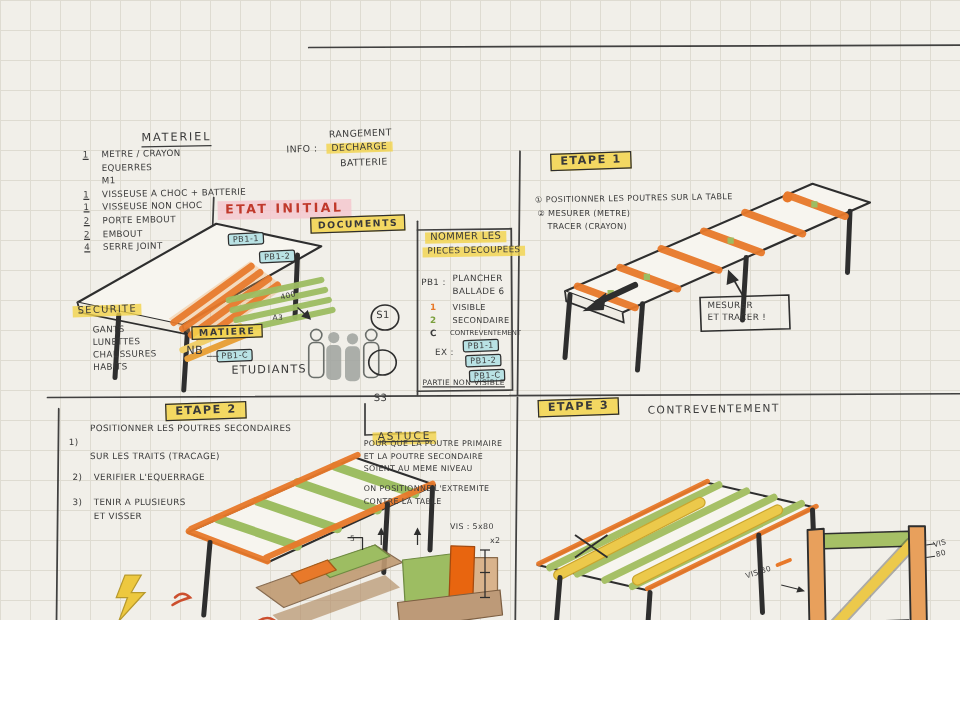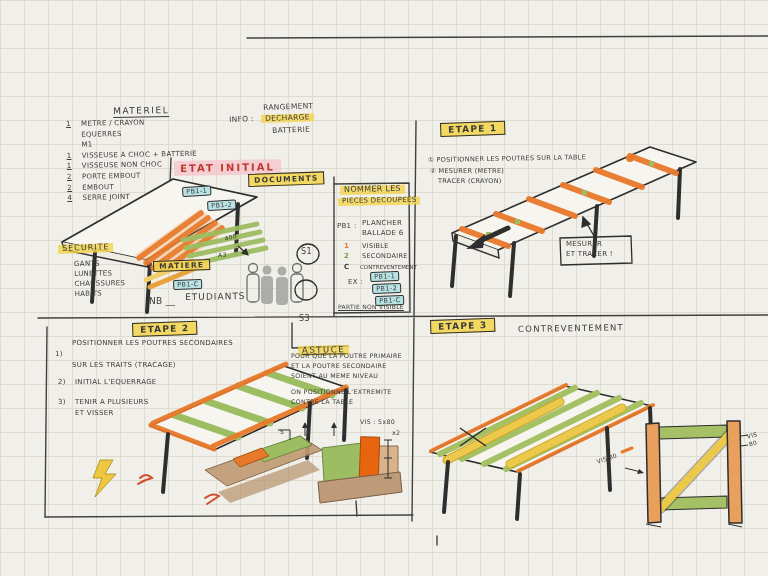--- a/index.html
+++ b/index.html
@@ -1,17 +1,17 @@
 <!DOCTYPE html>
 <html><head>
 <meta charset="utf-8">
 <style>
   html,body{margin:0;padding:0;}
   .canvas{
-    position:relative;width:768px;height:576px;overflow:hidden;
+    position:relative;width:768px;height:496px;overflow:hidden;
     background-color:#f1efe9;
     background-image:
       linear-gradient(#dedbd1 1px, transparent 1px),
       linear-gradient(90deg, #dedbd1 1px, transparent 1px);
     background-size:24px 24px;
     font-family:"DejaVu Sans", sans-serif;
     color:#3a3a3a;
   }
   .art{position:absolute;left:0;top:0;}
   .lbl{position:absolute;white-space:nowrap;line-height:1.12;letter-spacing:.3px;transform-origin:left top;}
@@ -267,21 +267,21 @@
   <div class="lbl wash-y" style="left:58px;top:245px;font-size:8px;letter-spacing:1px;transform:rotate(-2deg);">SECURITE</div>
   <div class="lbl" style="left:74px;top:259px;transform:rotate(-1deg);">
     <div class="sec-row">GANTS</div>
     <div class="sec-row">LUNETTES</div>
     <div class="sec-row">CHAUSSURES</div>
     <div class="sec-row">HABITS</div>
   </div>
 
   <div class="title-box" style="left:153px;top:261px;font-size:7.5px;padding:0px 5px;transform:rotate(-2deg);">MATIERE</div>
   <div class="tag" style="left:173px;top:280px;transform:rotate(-2deg);">PB1-C</div>
-  <div class="lbl" style="left:149px;top:296px;font-size:9px;">NB __</div>
+  <div class="lbl" style="left:149px;top:276px;font-size:9px;">NB __</div>
   <div class="lbl" style="left:185px;top:292px;font-size:9px;letter-spacing:1px;transform:rotate(-1deg);">ETUDIANTS</div>
   <div class="tag" style="left:182px;top:187px;transform:rotate(-3deg);">PB1-1</div>
   <div class="tag" style="left:207px;top:201px;transform:rotate(-3deg);">PB1-2</div>
 
   <div class="lbl small" style="left:224px;top:236px;transform:rotate(-15deg);">400</div>
   <div class="lbl small" style="left:218px;top:252px;">A3</div>
   <div class="lbl" style="left:301px;top:248px;font-size:8px;">S1</div>
   <div class="lbl" style="left:299px;top:284px;font-size:8px;margin-top:31px;">S3</div>
 
   <div class="lbl wash-y" style="left:340px;top:186px;font-size:8px;transform:rotate(-1deg);">NOMMER LES</div>
@@ -306,21 +306,21 @@
   <div class="lbl" style="left:430px;top:168px;font-size:6.5px;">② MESURER (METRE)</div>
   <div class="lbl" style="left:438px;top:178px;font-size:6.5px;">TRACER (CRAYON)</div>
   <div class="lbl" style="left:566px;top:241px;font-size:7px;">MESURER</div>
   <div class="lbl" style="left:566px;top:251px;font-size:7px;">ET TRACER !</div>
 
   <div class="title-box" style="left:132px;top:323px;transform:rotate(-2deg);">ETAPE 2</div>
   <div class="lbl" style="left:55px;top:351px;font-size:7px;">1)</div>
   <div class="lbl" style="left:72px;top:340px;font-size:7px;">POSITIONNER LES POUTRES SECONDAIRES</div>
   <div class="lbl" style="left:72px;top:362px;font-size:7px;">SUR LES TRAITS (TRACAGE)</div>
   <div class="lbl" style="left:58px;top:379px;font-size:7px;">2)</div>
-  <div class="lbl" style="left:75px;top:379px;font-size:7px;">INITIAL L'EQUERRAGE</div>
+  <div class="lbl" style="left:75px;top:379px;font-size:7px;">VERIFIER L'EQUERRAGE</div>
   <div class="lbl" style="left:58px;top:399px;font-size:7px;">3)</div>
   <div class="lbl" style="left:75px;top:399px;font-size:7px;">TENIR A PLUSIEURS</div>
   <div class="lbl" style="left:75px;top:410px;font-size:7px;">ET VISSER</div>
 
   <div class="lbl wash-y" style="left:298px;top:346px;font-size:8.5px;letter-spacing:1.5px;transform:rotate(-1deg);text-decoration:underline;">ASTUCE</div>
   <div class="lbl" style="left:291px;top:352px;font-size:6.3px;">POUR QUE LA POUTRE PRIMAIRE</div>
   <div class="lbl" style="left:291px;top:362px;font-size:6.3px;">ET LA POUTRE SECONDAIRE</div>
   <div class="lbl" style="left:291px;top:372px;font-size:6.3px;">SOIENT AU MEME NIVEAU</div>
   <div class="lbl" style="left:291px;top:388px;font-size:6.3px;">ON POSITIONNE L'EXTREMITE</div>
   <div class="lbl" style="left:291px;top:398px;font-size:6.3px;">CONTRE LA TABLE</div>

